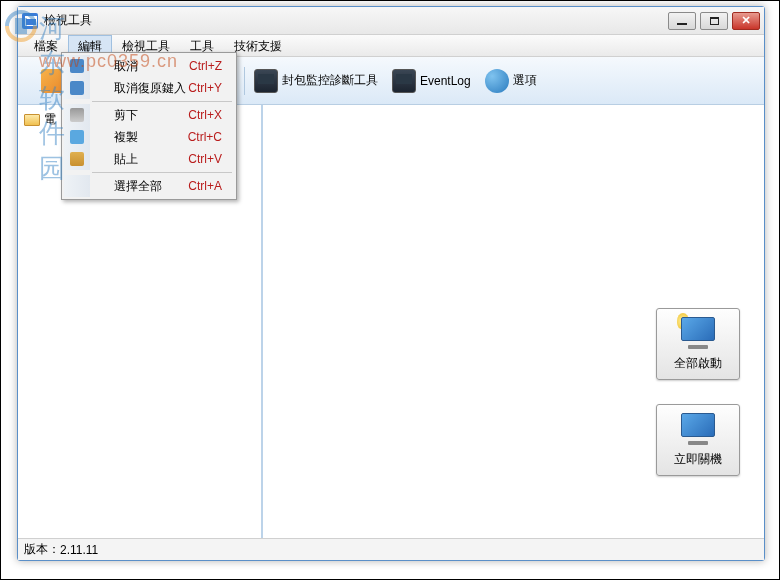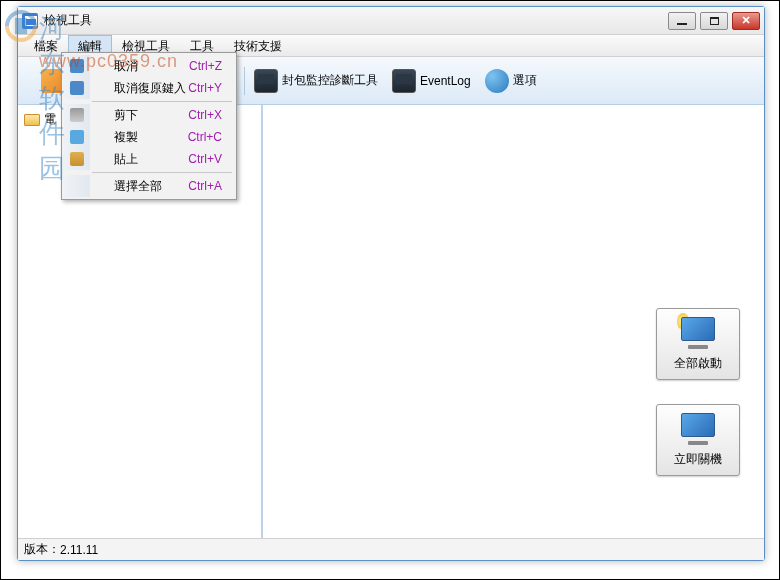--- a/index.html
+++ b/index.html
@@ -56,21 +56,21 @@
 
 
 .context-menu { position: absolute; top: 51px; left: 60px; width: 176px; background: #f2f2f2; border: 1px solid #9a9a9a; box-shadow: 2px 2px 4px rgba(0,0,0,0.3); z-index: 50; font-size: 12px; padding: 2px; }
 .cm-row { display: flex; align-items: center; height: 22px; position: relative; }
 .cm-iconcol { width: 26px; height: 100%; background: linear-gradient(90deg,#eef2f6,#e2e8ef); display: flex; align-items: center; justify-content: center; }
 .cm-sm-icon { width: 14px; height: 14px; background: #4a88c8; border-radius: 2px; }
 .cm-sm-icon.cut { background: linear-gradient(#999,#ccc); }
 .cm-sm-icon.copy { background: #5aa8e0; }
 .cm-sm-icon.paste { background: linear-gradient(#e0b050,#c89030); }
 .cm-label { flex: 1; padding-left: 24px; }
-.cm-shortcut { padding-right: 12px; color: #a21caf; }
+.cm-shortcut { padding-right: 12px; color: #b91c1c; }
 .cm-sep { height: 1px; background: #c8c8c8; margin: 2px 2px 2px 28px; }
 
 
 .right-panel { position: absolute; right: 24px; bottom: 62px; display: flex; flex-direction: column; gap: 24px; align-items: flex-end; }
 .big-btn { width: 84px; height: 72px; border: 1px solid #9a9a9a; border-radius: 3px; background: linear-gradient(#fefefe,#e4e4e4); display: flex; flex-direction: column; align-items: center; justify-content: center; gap: 4px; font-size: 12px; box-shadow: 0 1px 2px rgba(0,0,0,0.2); }
 .big-btn .pc-icon { width: 38px; height: 34px; position: relative; }
 .pc-screen { width: 34px; height: 24px; background: linear-gradient(135deg,#5aa8e8,#2a6cb8); border: 1px solid #2a5a90; border-radius: 2px; position: absolute; top: 0; left: 2px; }
 .pc-base { width: 20px; height: 4px; background: #888; position: absolute; bottom: 2px; left: 9px; border-radius: 1px; }
 .bulb { width: 12px; height: 16px; position: absolute; top: -4px; left: -2px; background: radial-gradient(circle,#fff3a0,#f0c030); border-radius: 50% 50% 40% 40%; }
 

